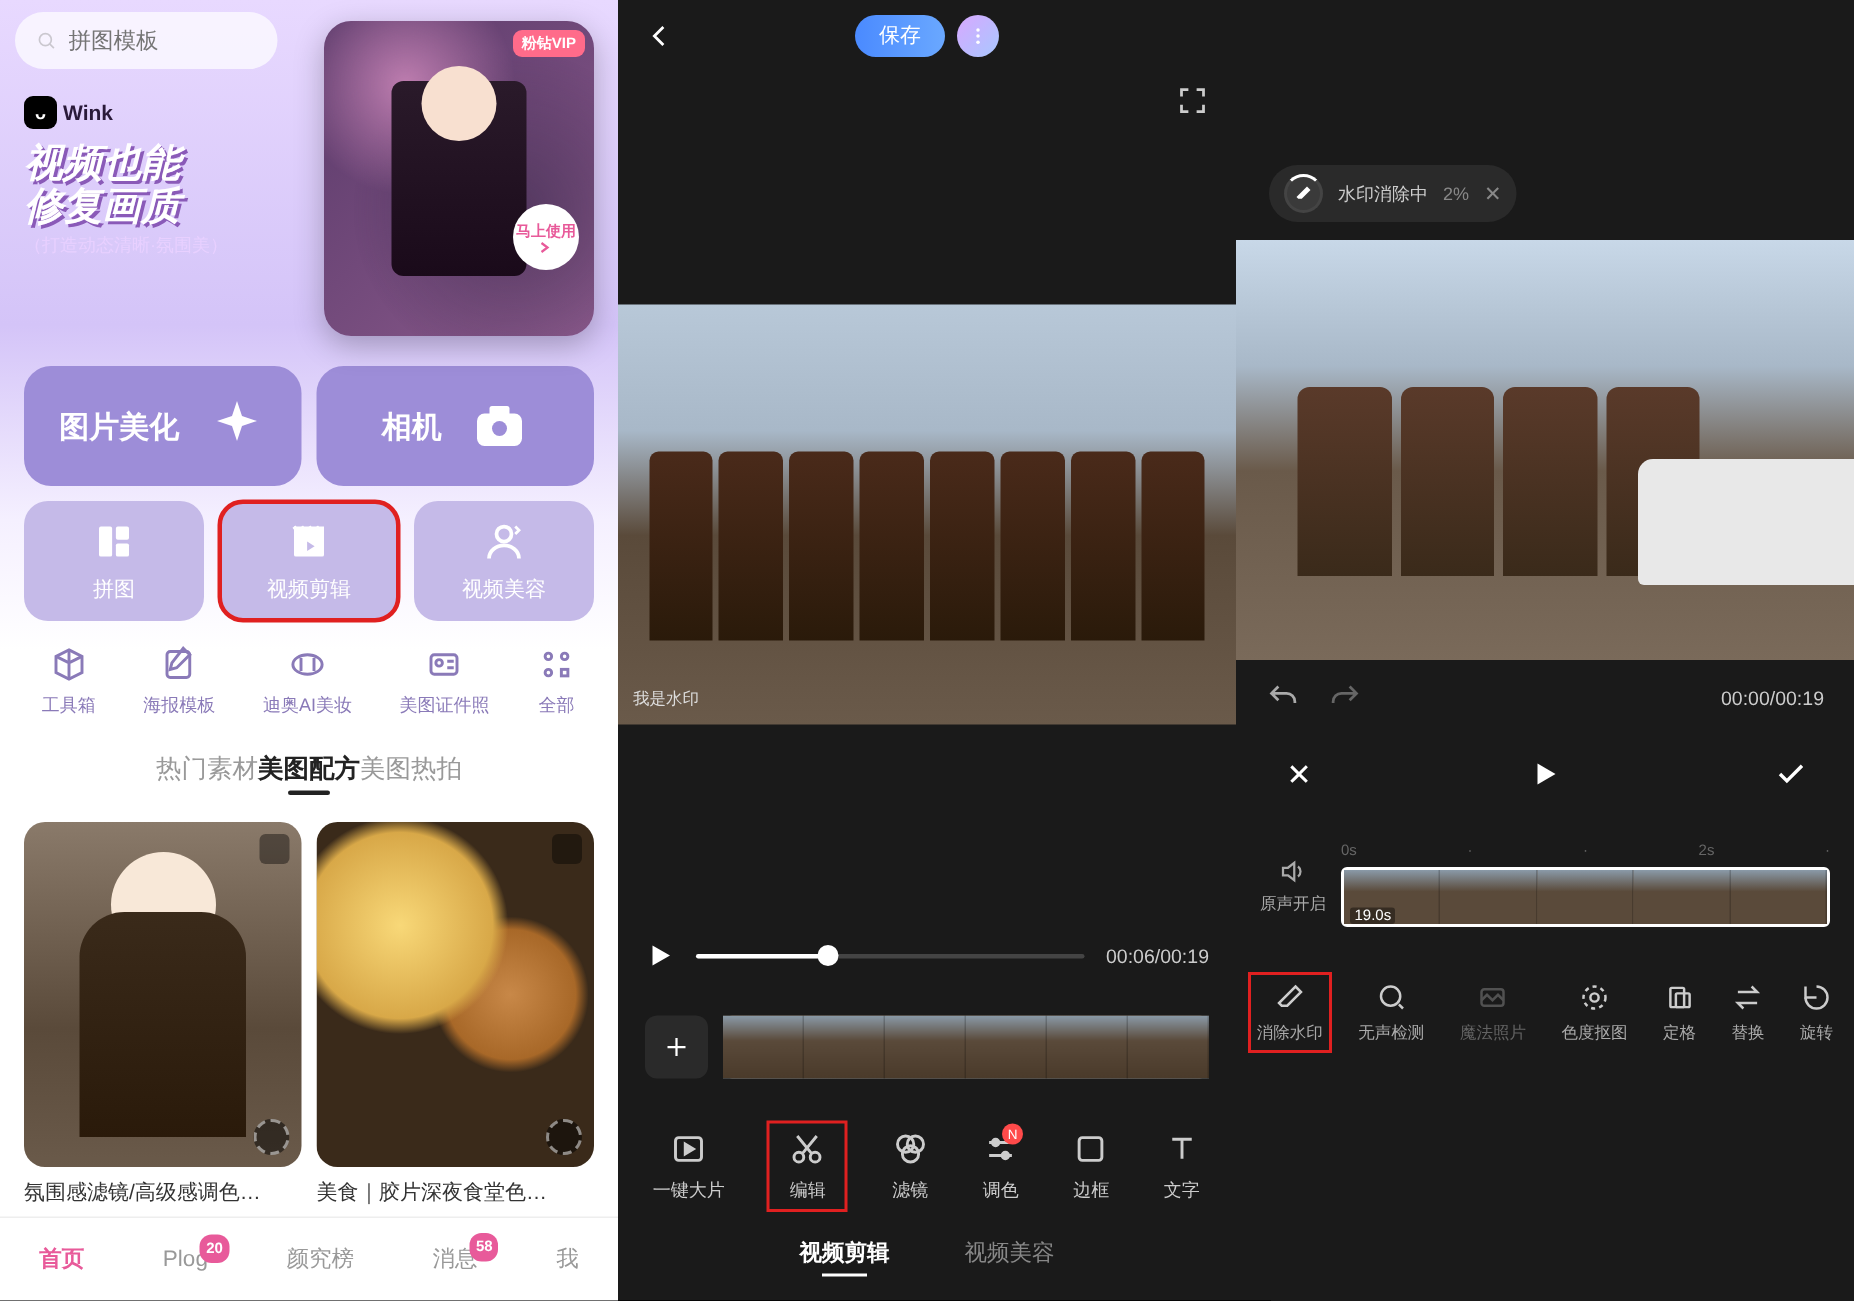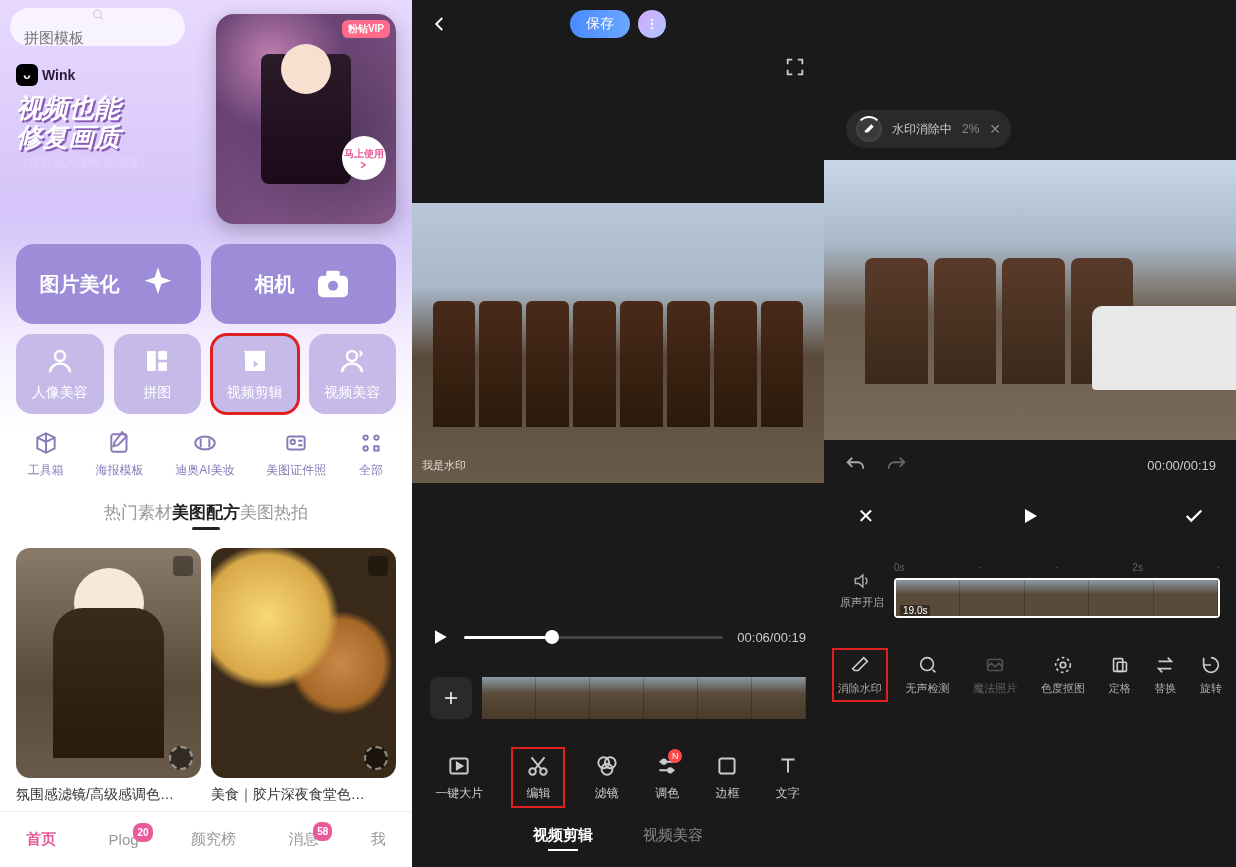--- a/index.html
+++ b/index.html
@@ -1,20 +1,20 @@
 <!DOCTYPE html>
 <html><head>
 <meta charset="utf-8">
 <style>
 * { margin: 0; padding: 0; box-sizing: border-box; font-family: -apple-system, "PingFang SC", "Microsoft YaHei", sans-serif; }
 body { width: 1236px; height: 867px; display: flex; background: #000; overflow: hidden; }
 
 
 .panel-left { width: 412px; height: 100%; background: linear-gradient(180deg, #e8d9ff 0%, #d4c4f8 25%, #f5f0ff 40%, #fff 50%); display: flex; flex-direction: column; position: relative; }
-.search-bar { margin: 8px 10px; background: rgba(255,255,255,.7); border-radius: 20px; height: 38px; display: flex; align-items: center; padding: 0 14px; gap: 8px; width: 175px; flex-direction: column; }
+.search-bar { margin: 8px 10px; background: rgba(255,255,255,.7); border-radius: 20px; height: 38px; display: flex; align-items: center; padding: 0 14px; gap: 8px; width: 175px; }
 .search-bar .ico { width: 16px; height: 16px; opacity: .4; }
 .search-bar input { border: none; background: none; outline: none; font-size: 15px; color: #666; width: 100%; }
 
 .hero { position: relative; height: 170px; margin-top: -40px; }
 .hero .promo-card { position: absolute; right: 16px; top: 0; width: 180px; height: 210px; border-radius: 18px; background: linear-gradient(135deg, #5a3a6a, #8b5a8c); overflow: hidden; box-shadow: 0 6px 20px rgba(0,0,0,.25); }
 .hero .promo-card::before { content:''; position:absolute; inset:0; background: radial-gradient(circle at 30% 20%, #f8a5d8 0%, transparent 35%), radial-gradient(circle at 70% 60%, #3a2a4a 0%, transparent 60%); opacity:.6; }
 .hero .person { position: absolute; left: 50%; top: 50%; transform: translate(-50%,-50%); width: 90px; height: 130px; background: linear-gradient(180deg, #2a1a2a, #1a0a1a); border-radius: 8px; }
 .hero .person::before { content:''; position:absolute; top:-10px; left:50%; transform:translateX(-50%); width:50px; height:50px; border-radius:50%; background: #f8e0d0; }
 .hero .vip-badge { position: absolute; right: 6px; top: 6px; background: #ff6b8a; color: #fff; font-size: 10px; padding: 2px 6px; border-radius: 6px; font-weight: 600; }
 .hero .use-now { position: absolute; right: 10px; bottom: 44px; width: 44px; height: 44px; border-radius: 50%; background: #fff; display: flex; flex-direction: column; align-items: center; justify-content: center; font-size: 10px; color: #e85a9a; font-weight: 600; }
@@ -182,27 +182,20 @@
       <svg class="ico" viewBox="0 0 24 24" fill="#fff">
           <rect x="3" y="7" width="18" height="13" rx="3"></rect>
           <circle cx="12" cy="13" r="3" fill="#9d8dd8"></circle>
           <rect x="8" y="4" width="8" height="4" rx="1"></rect>
         </svg>
     </div>
   </div>
 
   <div class="tool-row">
     <div class="tool-btn">
-      <svg class="ico" viewBox="0 0 24 24" fill="none" stroke="#fff" stroke-width="2">
-          <circle cx="12" cy="8" r="4"></circle>
-          <path d="M4 21c0-4 4-7 8-7s8 3 8 7"></path>
-        </svg>
-      <span>人像美容</span>
-    </div>
-    <div class="tool-btn">
       <svg class="ico" viewBox="0 0 24 24" fill="#fff">
           <rect x="4" y="4" width="7" height="16" rx="1"></rect>
           <rect x="13" y="4" width="7" height="7" rx="1"></rect>
           <rect x="13" y="13" width="7" height="7" rx="1"></rect>
         </svg>
       <span>拼图</span>
     </div>
     <div class="tool-btn hl">
       <svg class="ico" viewBox="0 0 24 24" fill="#fff">
           <path d="M4 8h16v11a1 1 0 01-1 1H5a1 1 0 01-1-1z"></path>

